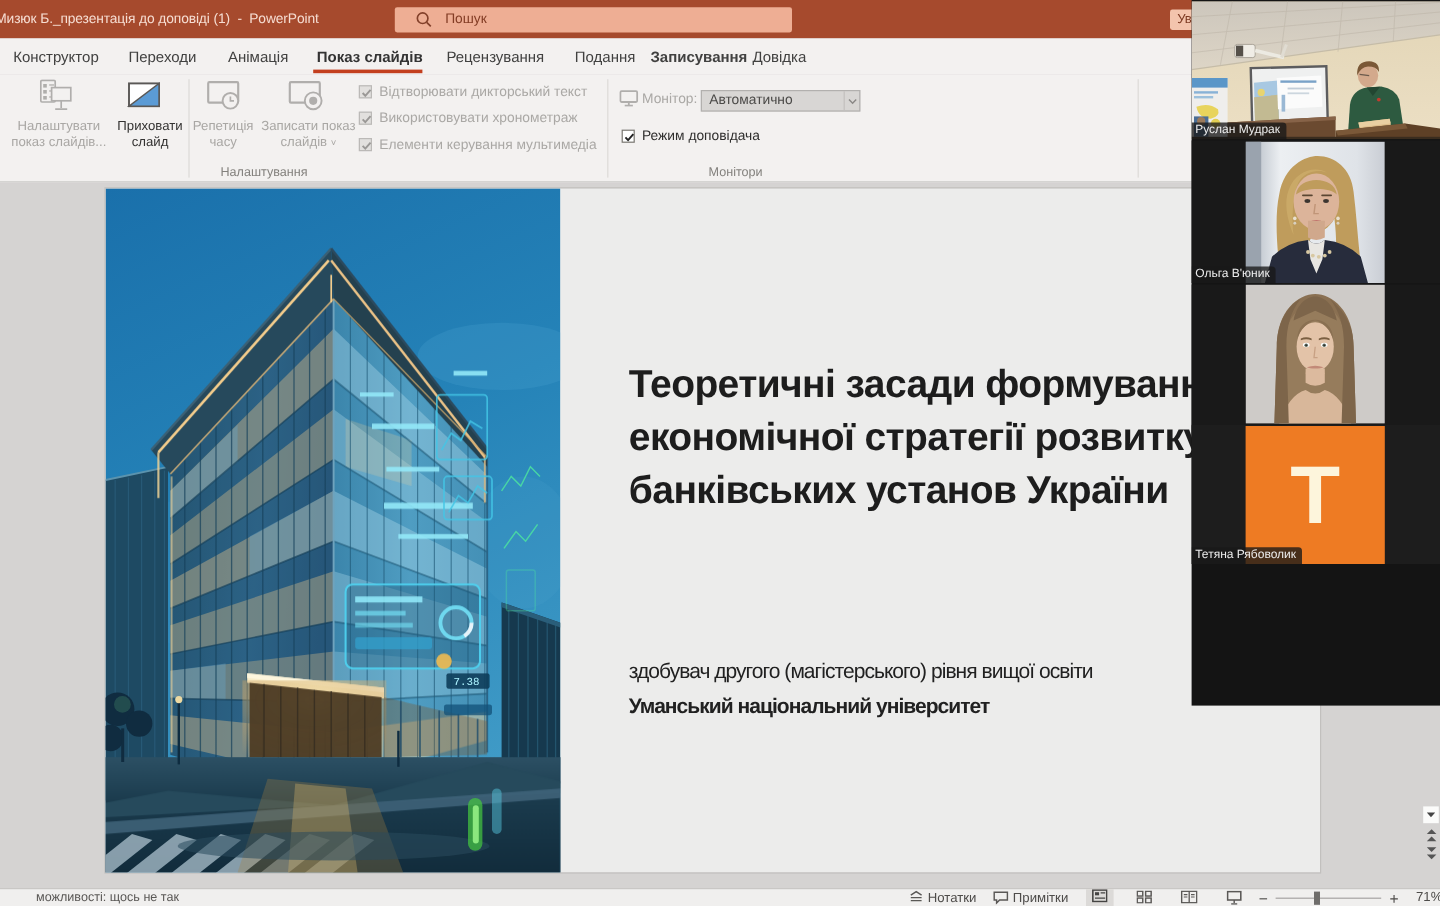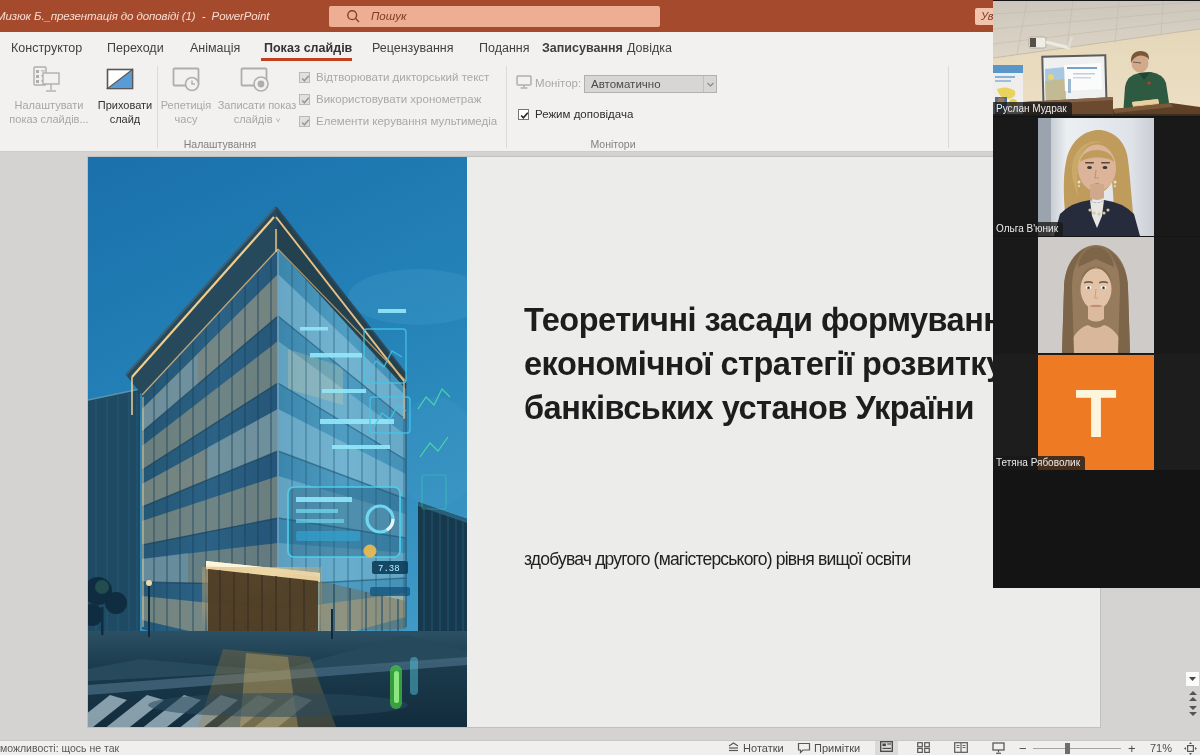--- a/index.html
+++ b/index.html
@@ -1,20 +1,20 @@
 <!DOCTYPE html>
 <html><head>
 <meta charset="utf-8">
 <style>
   * { margin:0; padding:0; box-sizing:border-box; }
   html,body { width:1200px; height:755px; overflow:hidden; }
   body { font-family:"Liberation Sans", sans-serif; position:relative; background:#d5d3d2; }
   .abs { position:absolute; }
   
-  #titlebar { left:0; top:0; width:1104px; height:32px; background:#a64a2d;font-style:italic; }
+  #titlebar { left:0; top:0; width:1104px; height:32px; background:#a64a2d; }
   #titletext { left:-4px; top:10px; font-size:11.5px; color:#f6ddd2; white-space:nowrap; letter-spacing:-0.1px; }
   #searchbox { left:329px; top:6px; width:331px; height:21px; background:#eeae94; border-radius:2px; }
   #searchbox .mag { position:absolute; left:17px; top:3px; }
   #searchbox .ph { position:absolute; left:42px; top:4px; font-size:11.5px; color:#833d25; }
   #signin { left:975px; top:8px; width:25px; height:17px; background:#f3c4ad; border-radius:2px; color:#7c3a23; font-size:11px; padding:2px 0 0 6px; }
   
   #tabrow { left:0; top:32px; width:1200px; height:30px; background:#f3f1f0; }
   .tab { position:absolute; top:9px; font-size:12.5px; color:#414140; white-space:nowrap; }
   #tab-active { font-weight:bold; color:#333; }
   #tabline { left:261px; top:58px; width:91px; height:3px; background:#c33f1e; }
@@ -30,21 +30,21 @@
   .cbox svg { position:absolute; left:0; top:0; }
   
   #workspace { left:0; top:153px; width:1200px; height:587px; background:#d5d3d2; }
   #slide { position:absolute; left:88px; top:4px; width:1012px; height:570px; background:#ececeb; outline:1px solid #c2c0be; }
   #slidetitle { position:absolute; left:436px; top:141px; width:600px; font-size:32.5px; font-weight:bold; color:#1d1d1d; line-height:44px; letter-spacing:-0.5px; }
   #slidesub { position:absolute; left:436px; top:388px; width:560px; font-size:17.5px; color:#212121; line-height:28.5px; letter-spacing:-0.8px; }
   
   #sbtn { position:absolute; left:1186px; top:519px; width:13px; height:14px; background:#fbfbfa; }
   
   #statusbar { left:0; top:740px; width:1200px; height:15px; background:#f0efee; border-top:1px solid #c9c7c5; font-size:11px; color:#4e4c4a; }
-  #statusbar .it { position:absolute; top:1px; white-space:nowrap; }
+  #statusbar .it { position:absolute; top:1px; white-space:nowrap;margin-left:30px; }
   
   #sidebar { left:993px; top:0; width:207px; height:588px; background:#141414; z-index:50; }
   .tile { position:absolute; left:0; width:207px; overflow:hidden; }
   .vlabel { position:absolute; left:0; bottom:0; background:rgba(24,24,24,0.78); color:#ececec; font-size:10px; padding:1px 5px 2px 3px; border-top-right-radius:3px; white-space:nowrap; }
 </style>
 </head>
 <body>
 <div class="abs" id="titlebar">
   <div class="abs" id="titletext">Мизюк Б._презентація до доповіді (1) &nbsp;-&nbsp; PowerPoint</div>
   <div class="abs" id="searchbox">
@@ -346,20 +346,21 @@
 <rect x="282" y="430" width="40" height="9" rx="2" fill="#125078" opacity="0.75"></rect>
 <g opacity="0.8" stroke="#4de89e" stroke-width="1.2" fill="none">
 <polyline points="330,252 338,240 346,248 354,232 362,240"></polyline>
 <polyline points="332,300 342,286 350,294 360,280"></polyline>
 <rect x="334" y="318" width="24" height="34" rx="2" opacity="0.4"></rect>
 </g>
 </svg>
     <div id="slidetitle">Теоретичні засади формування економічної стратегії розвитку банківських установ України</div>
     <div id="slidesub">
       <div>здобувач другого (магістерського) рівня вищої освіти</div>
+      <div style="font-weight:bold;">Уманський національний університет</div>
     </div>
   </div>
   <div id="sbtn"><svg width="13" height="14" viewBox="0 0 13 14">
         <path d="M3 5 L6.5 9 L10 5 Z" fill="#444"></path>
       </svg></div>
   <svg class="abs" style="left:1187px; top:536px;" width="12" height="14" viewBox="0 0 12 14">
       <path d="M2 6 L6 2 L10 6 Z" fill="#555"></path>
       <path d="M2 12 L6 8 L10 12 Z" fill="#555"></path>
     </svg>
   <svg class="abs" style="left:1187px; top:551px;" width="12" height="14" viewBox="0 0 12 14">

